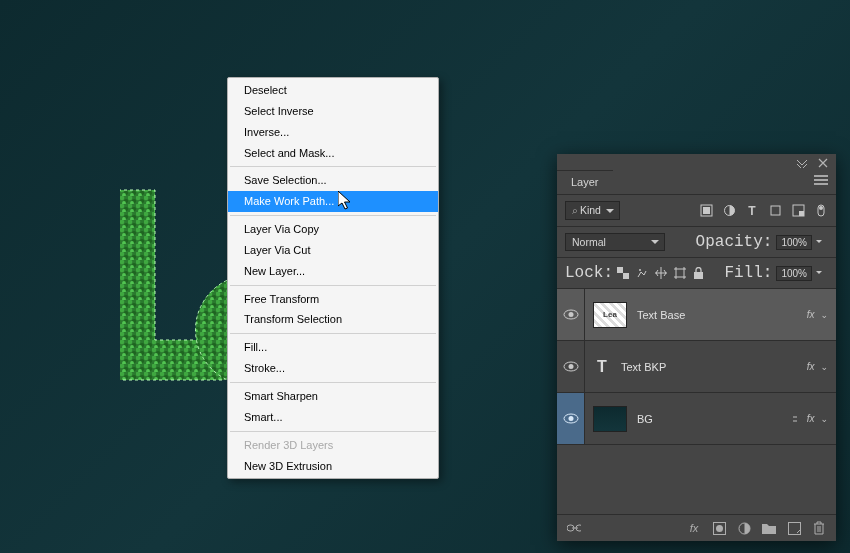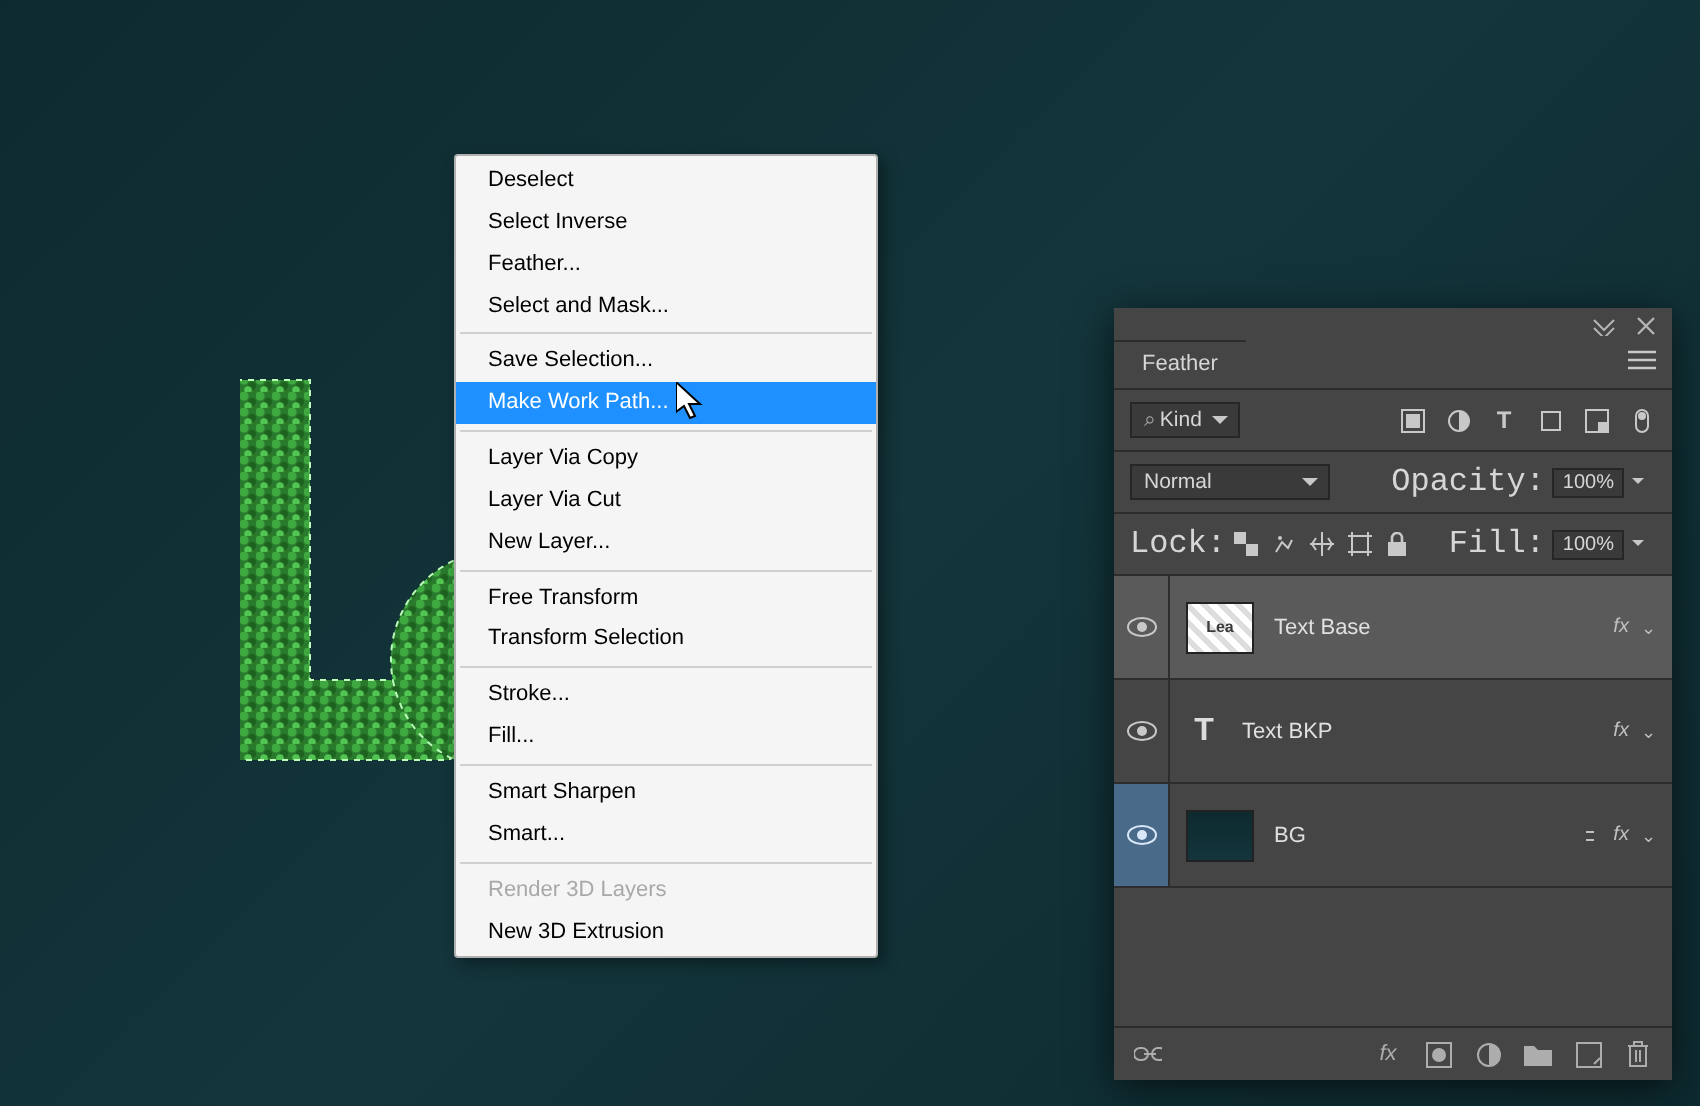--- a/index.html
+++ b/index.html
@@ -70,35 +70,35 @@
       <path d="M130 95 a55 55 0 1 0 1 0 z M130 120 h90 v-18 a45 45 0 1 0 -90 18 z" fill-rule="evenodd"></path>
 
       <path d="M250 70 q50 -12 70 15 v115 h-35 v-12 q-18 18 -50 12 -38 -8 -38 -45 0 -40 60 -42 l28 -1 q2 -22 -30 -20 -18 2 -28 10 z M295 140 q-45 -2 -45 22 0 22 30 20 15 -1 15 -12 z" fill-rule="evenodd"></path>
     </g>
   </svg>
 </div>
 
 <div class="context-menu">
   <div class="item">Deselect</div>
   <div class="item">Select Inverse</div>
-  <div class="item">Feather...</div>
+  <div class="item">Inverse...</div>
   <div class="item">Select and Mask...</div>
   <div class="sep"></div>
   <div class="item">Save Selection...</div>
   <div class="item hover">Make Work Path...</div>
   <div class="sep"></div>
   <div class="item">Layer Via Copy</div>
   <div class="item">Layer Via Cut</div>
   <div class="item">New Layer...</div>
   <div class="sep"></div>
   <div class="item">Free Transform</div>
   <div class="item">Transform Selection</div>
   <div class="sep"></div>
+  <div class="item">Fill...</div>
   <div class="item">Stroke...</div>
-  <div class="item">Fill...</div>
   <div class="sep"></div>
   <div class="item">Smart Sharpen</div>
   <div class="item">Smart...</div>
   <div class="sep"></div>
   <div class="item disabled">Render 3D Layers</div>
   <div class="item">New 3D Extrusion</div>
 </div>
 
 <svg class="cursor" width="16" height="20" viewBox="0 0 16 20">
     <path d="M0 0 L0 15 L4 12 L7 18 L9.5 17 L6.5 11 L12 11 Z" fill="#fff" stroke="#000" stroke-width="1"></path>
@@ -112,21 +112,21 @@
           <path d="M1 6 L6 11 L11 6" stroke="#c8c8c8" fill="none" stroke-width="1"></path>
         </svg>
       </span>
     <span>
         <svg width="10" height="10">
           <path d="M1 1 L9 9 M9 1 L1 9" stroke="#c8c8c8" stroke-width="1.2"></path>
         </svg>
       </span>
   </div>
   <div class="tabs">
-    <div class="tab">Feather</div>
+    <div class="tab">Layer</div>
     <span style="margin-left:auto;padding:5px 8px">
         <svg width="14" height="10">
           <path d="M0 1 h14 M0 5 h14 M0 9 h14" stroke="#c8c8c8" stroke-width="1.3"></path>
         </svg>
       </span>
   </div>
   <div class="filter-row">
     <div class="dropdown"><span style="opacity:.7;margin-right:2px">⌕</span><span>Kind</span></div>
     <div class="filter-icons">
       <span>

